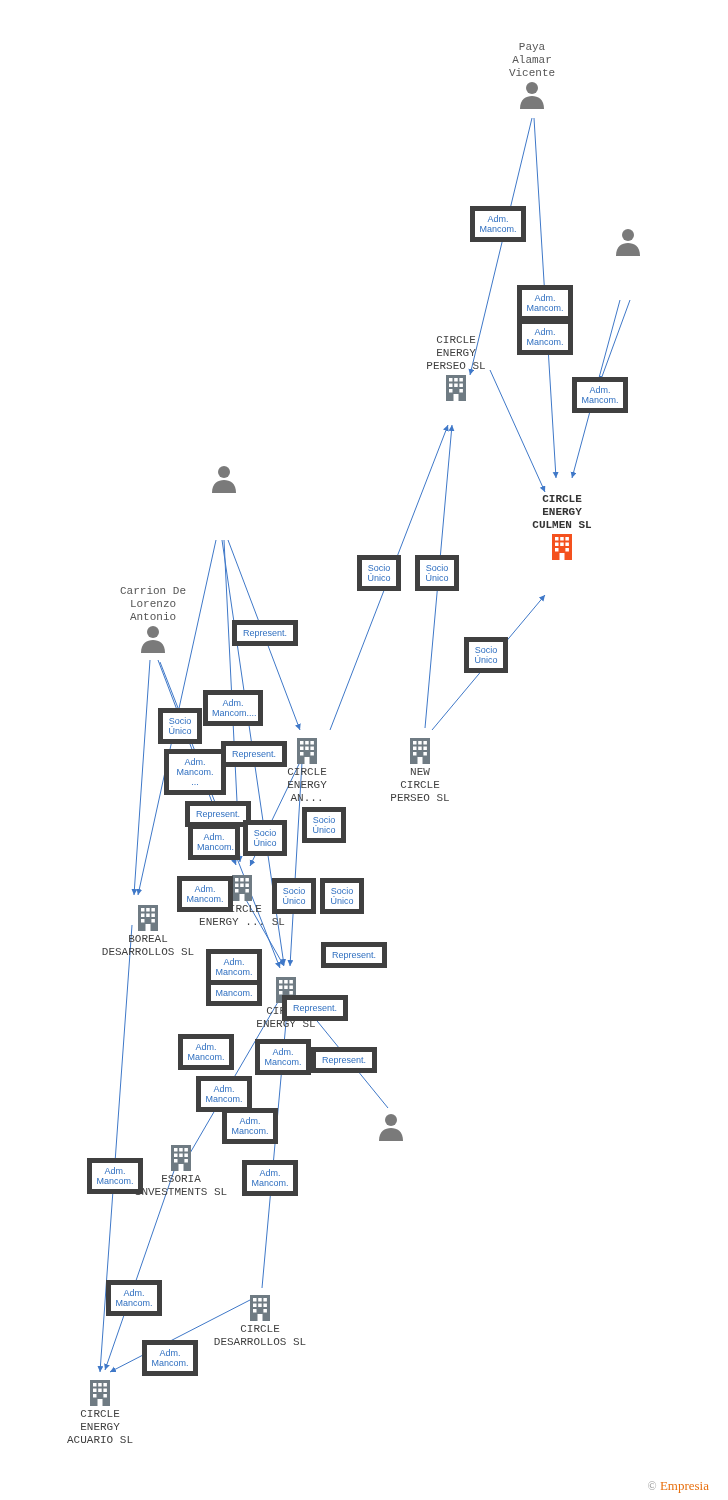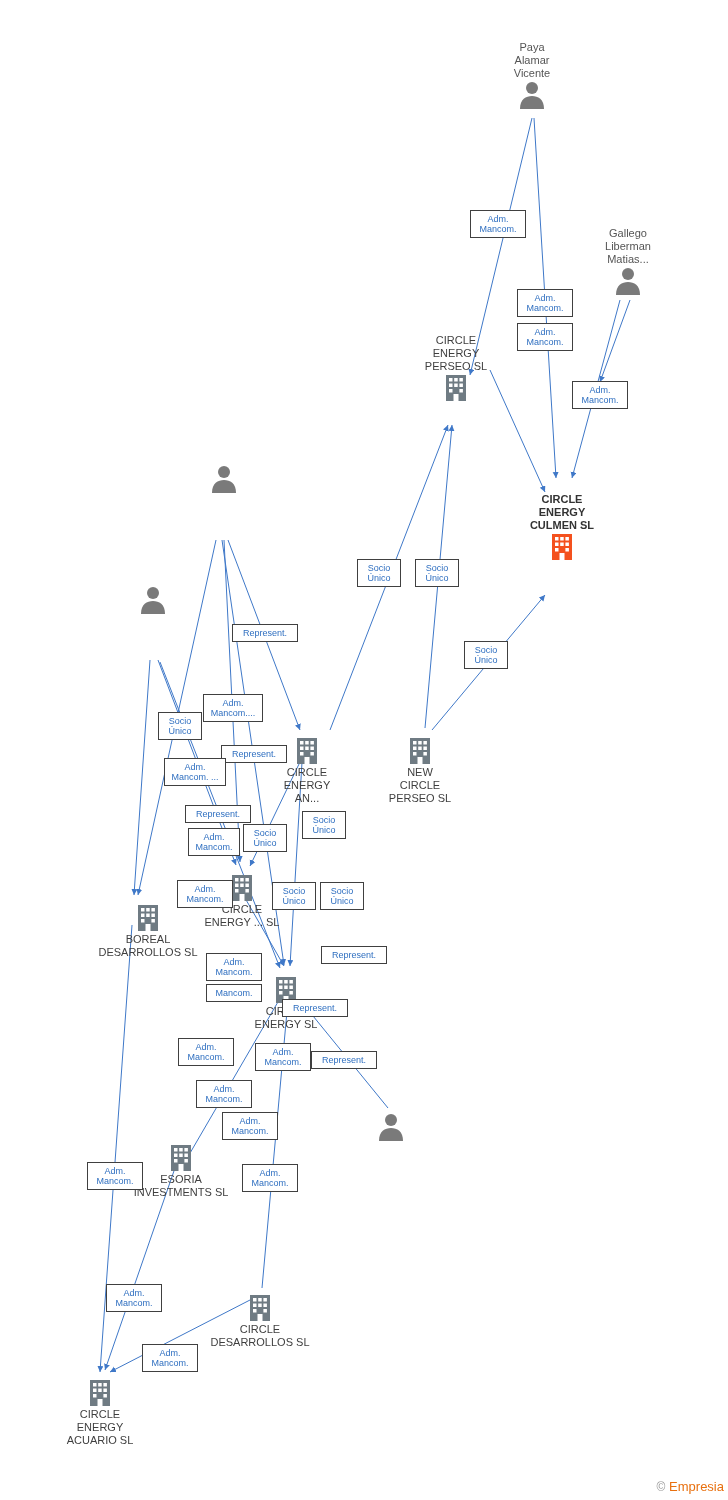--- a/index.html
+++ b/index.html
@@ -28,52 +28,53 @@
   .node {
     position: absolute;
     text-align: center;
     transform: translateX(-50%);
   }
   .node .label {
     font-size: 11px;
     line-height: 13px;
     color: #555555;
     white-space: pre-line;
+    font-family: Liberation Mono, monospace;
   }
   .node.company .label {
     color: #3f3f3f;
   }
   .node.highlight .label {
     color: #333333;
     font-weight: bold;
   }
   .glyph {
     display: block;
     margin: 0 auto;
   }
   .edge-label {
     position: absolute;
     transform: translate(-50%, -50%);
     background: #ffffff;
-    border: 1px solid #404040;
+    border: 5px solid #404040;
     color: #2f6fc0;
     font-size: 9px;
     line-height: 10px;
     padding: 3px 4px;
     text-align: center;
     white-space: pre-line;
     box-sizing: border-box;
   }
   #watermark {
     position: absolute;
-    right: 4px;
+    right: 19px;
     bottom: 6px;
     font-size: 13px;
     color: #e8700f;
-    font-family: Liberation Sans, sans-serif;
+    font-family: Liberation Serif, serif;
   }
   #watermark .c {
     color: #999999;
     font-size: 12px;
   }
 </style>
 </head>
 <body>
 
 <div id="canvas">
@@ -118,23 +119,20 @@
 Alamar
 Vicente</div>
         <div>
           <svg class="glyph" width="30" height="30" viewBox="0 0 30 30">
             <circle cx="15" cy="8" r="6" fill="#7a7a7a"></circle>
             <path d="M3 29 C3 19 9 16 15 16 C21 16 27 19 27 29 Z" fill="#7a7a7a"></path>
           </svg>
         </div>
       </div>
       <div class="node person" style="top: 227px; left: 628px; width: 120px;">
-        <div class="label">Gallego
-Liberman
-Matias...</div>
         <div>
           <svg class="glyph" width="30" height="30" viewBox="0 0 30 30">
             <circle cx="15" cy="8" r="6" fill="#7a7a7a"></circle>
             <path d="M3 29 C3 19 9 16 15 16 C21 16 27 19 27 29 Z" fill="#7a7a7a"></path>
           </svg>
         </div>
       </div>
       <div class="node company" style="top: 334px; left: 456px; width: 120px;">
         <div class="label">CIRCLE
 ENERGY
@@ -179,20 +177,23 @@
       </div>
       <div class="node person" style="top: 464px; left: 224px; width: 120px;">
         <div>
           <svg class="glyph" width="30" height="30" viewBox="0 0 30 30">
             <circle cx="15" cy="8" r="6" fill="#7a7a7a"></circle>
             <path d="M3 29 C3 19 9 16 15 16 C21 16 27 19 27 29 Z" fill="#7a7a7a"></path>
           </svg>
         </div>
       </div>
       <div class="node person" style="top: 585px; left: 153px; width: 120px;">
+        <div class="label">Carrion De
+Lorenzo
+Antonio</div>
         <div>
           <svg class="glyph" width="30" height="30" viewBox="0 0 30 30">
             <circle cx="15" cy="8" r="6" fill="#7a7a7a"></circle>
             <path d="M3 29 C3 19 9 16 15 16 C21 16 27 19 27 29 Z" fill="#7a7a7a"></path>
           </svg>
         </div>
       </div>
       <div class="node company" style="top: 736px; left: 307px; width: 120px;">
         <div>
           <svg class="glyph" width="26" height="30" viewBox="0 0 26 30">

